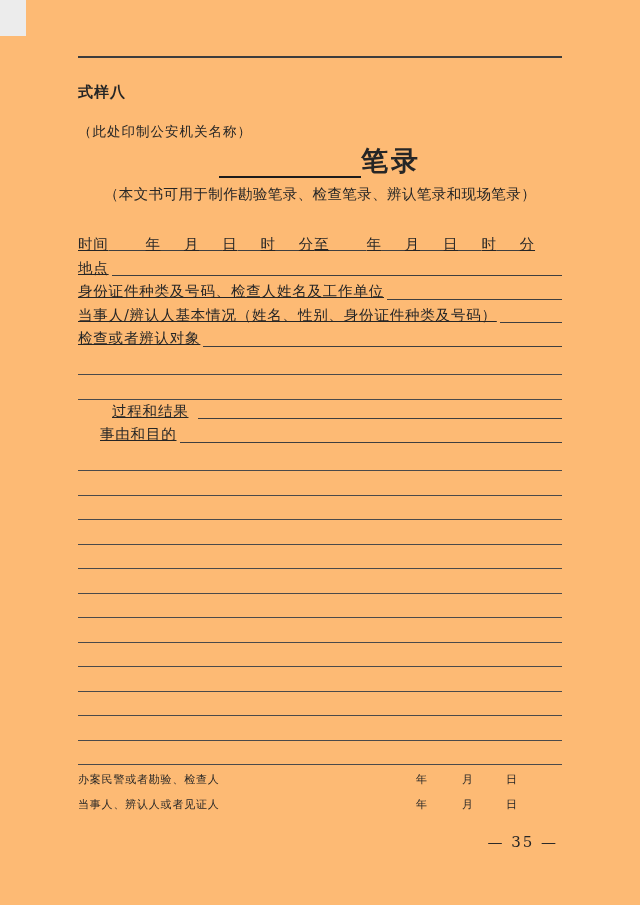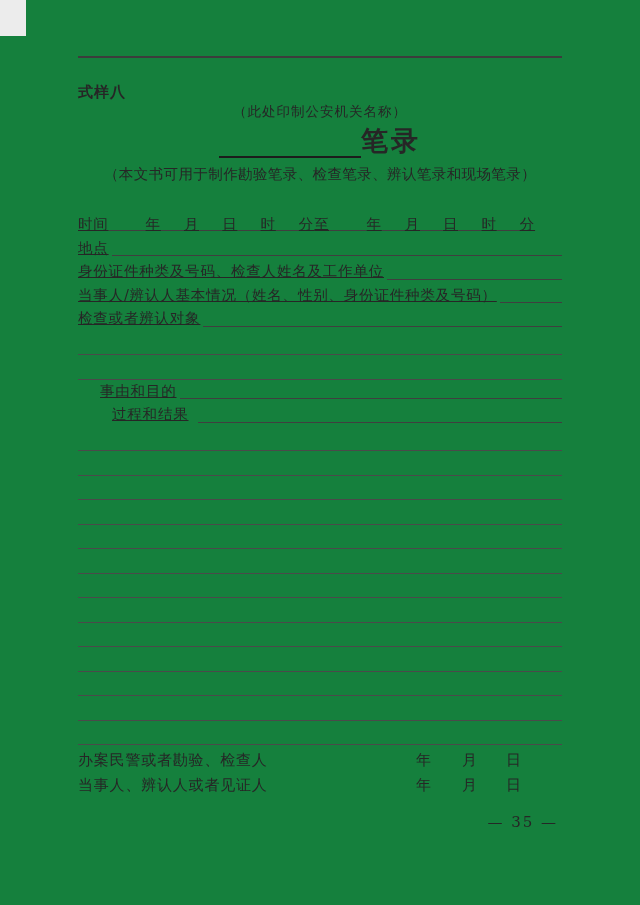--- a/index.html
+++ b/index.html
@@ -1,20 +1,20 @@
 <!DOCTYPE html>
 <html><head>
 <meta charset="utf-8">
 <style>
   html, body { margin: 0; padding: 0; background: #ffffff; }
   .page {
     position: relative;
     width: 640px;
     height: 905px;
-    background: #15803d;
+    background: #fdba74;
     font-family: "DejaVu Serif", "Liberation Serif", serif;
     color: #262626;
     overflow: hidden;
   }
   .corner-artifact {
     position: absolute; left: 0; top: 0;
     width: 26px; height: 36px;
     background: #ececec;
   }
   .content {
@@ -29,22 +29,21 @@
     height: 0;
   }
   .form-code {
     margin-top: 26px;
     font-size: 15px;
     font-weight: bold;
     letter-spacing: 1px;
     line-height: 16px;
   }
   .org-line {
-    margin-top: 4px;
-    text-align: center;
+    margin-top: 24px;
     font-size: 13.5px;
     letter-spacing: 1px;
     line-height: 15px;
   }
   .title-row {
     margin-top: 4px;
     text-align: center;
     height: 36px;
     line-height: 36px;
     white-space: nowrap;
@@ -107,21 +106,21 @@
   .blank-lines { }
   .rule-line {
     height: 23.5px;
     border-bottom: 1px solid #4a4a4a;
   }
   .sig-block { margin-top: 3px; }
   .sig-row {
     position: relative;
     height: 24.5px;
     line-height: 24.5px;
-    font-size: 15px;
+    font-size: 11px;
     letter-spacing: 0.8px;
   }
   .sig-label { position: absolute; left: 0; }
   .du { position: absolute; }
   .du-year  { left: 338px; }
   .du-month { left: 384px; }
   .du-day   { left: 428px; }
   .page-number {
     margin-top: 16px;
     text-align: right;
@@ -174,27 +173,27 @@
       <div class="row fill-row">
         <span class="lbl">检查或者辨认对象</span>
         <span class="fill"></span>
       </div>
 
       <div class="rule-row"></div>
 
 
       <div class="rule-row"></div>
 
+      <div class="row fill-row indent2">
+        <span class="lbl">过程和结果</span>
+        <span class="fill"></span>
+      </div>
+
       <div class="row fill-row indent1">
         <span class="lbl">事由和目的</span>
-        <span class="fill"></span>
-      </div>
-
-      <div class="row fill-row indent2">
-        <span class="lbl">过程和结果</span>
         <span class="fill"></span>
       </div>
 
     </div>
 
     <div class="blank-lines" id="blank-lines">
         <div class="rule-line"></div>
         <div class="rule-line"></div>
         <div class="rule-line"></div>
         <div class="rule-line"></div>

